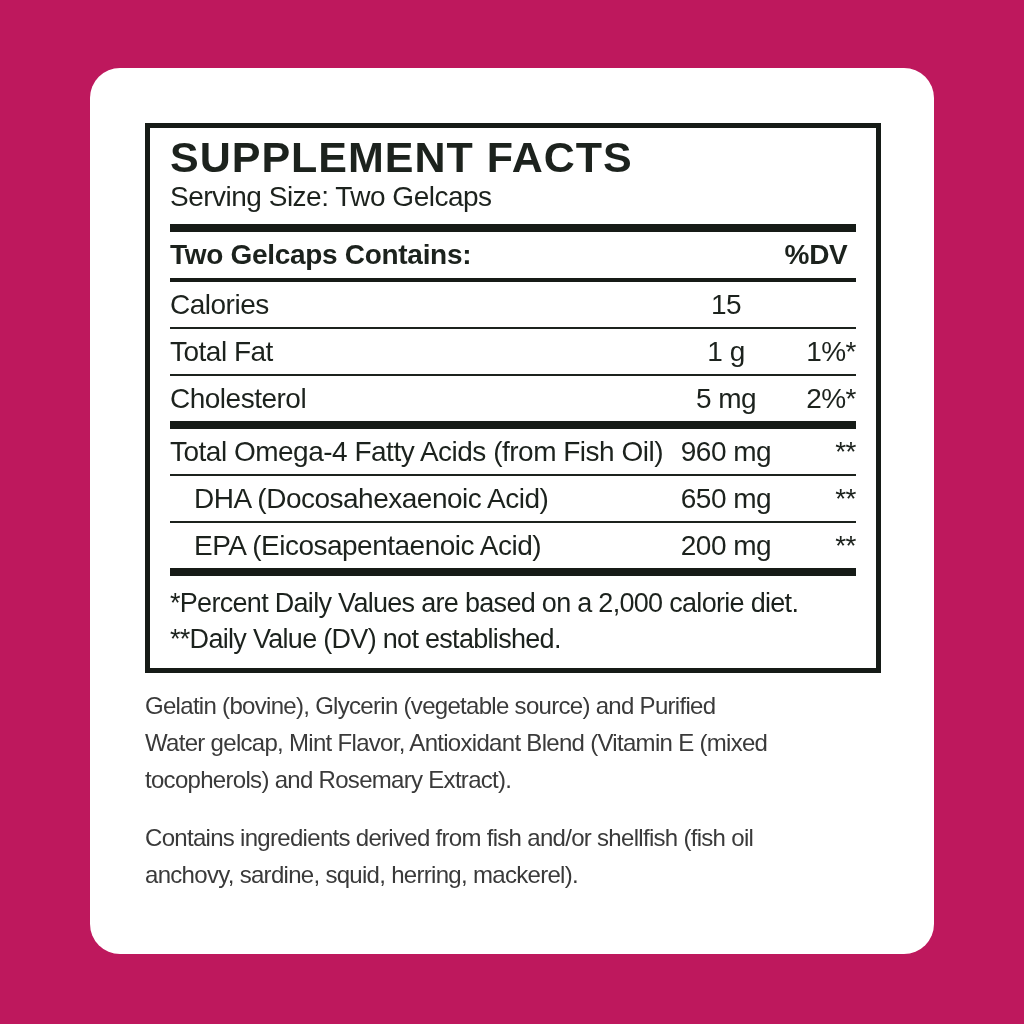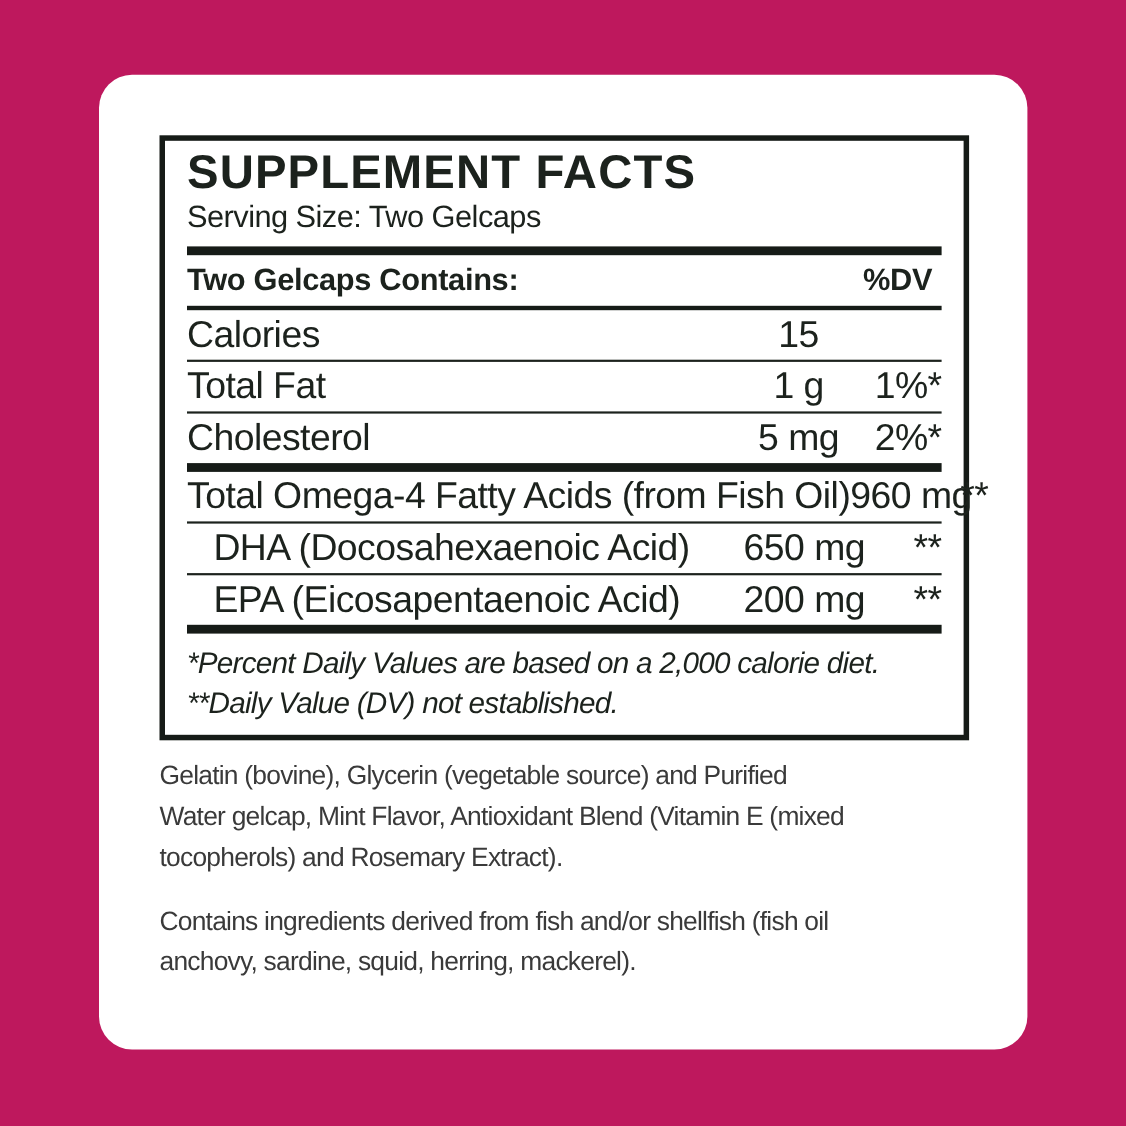--- a/index.html
+++ b/index.html
@@ -53,32 +53,31 @@
     display: flex; align-items: center;
     height: 46px;
     font-size: 28px; font-weight: 700; letter-spacing: -0.3px;
   }
   .hdr-row .hdr-name { flex: 1; white-space: nowrap; }
   .hdr-row .hdr-dv { width: 80px; text-align: center; white-space: nowrap; }
 
   .row {
     display: flex; align-items: center;
     height: 45px;
-    font-size: 34px; letter-spacing: -0.5px;
+    font-size: 28px; letter-spacing: -0.5px;
   }
   .row .name { flex: 1; white-space: nowrap; }
   .row.indent .name { padding-left: 24px; }
   .row .amount { width: 100px; text-align: center; white-space: nowrap; }
   .row .dv { width: 80px; text-align: right; white-space: nowrap; }
 
   .footnotes { padding: 9px 0 11px 0; }
   .footnote-line {
     font-size: 27px; line-height: 36px; letter-spacing: -0.7px;
     white-space: nowrap;
-    font-style: italic;
   }
 
   .paragraph { margin-top: 14px; color: #3A3A3A; }
   .paragraph.second { margin-top: 21px; }
   .para-line {
     font-size: 24px; line-height: 37px; letter-spacing: -0.7px;
     white-space: nowrap;
   }
 </style>
 </head>

